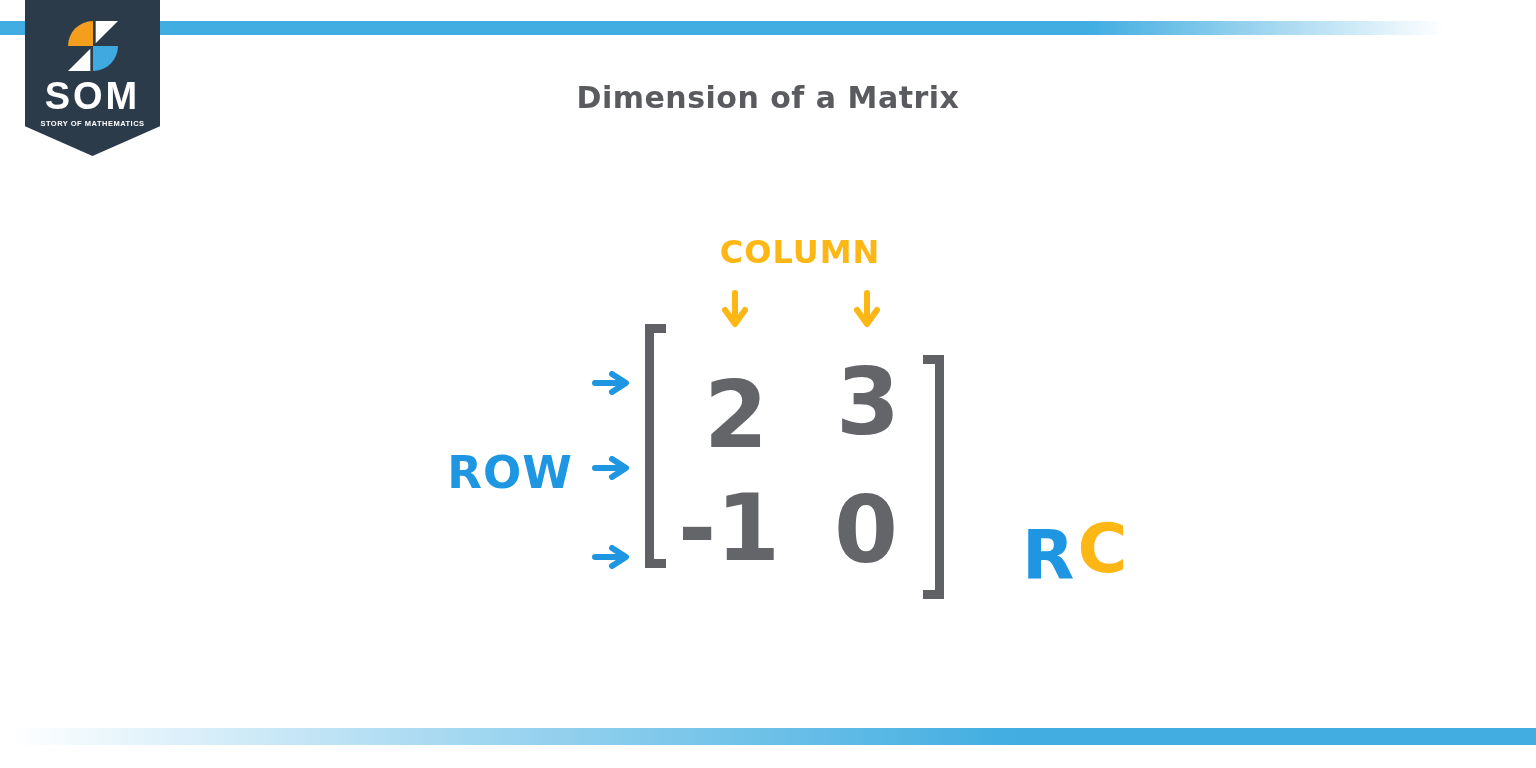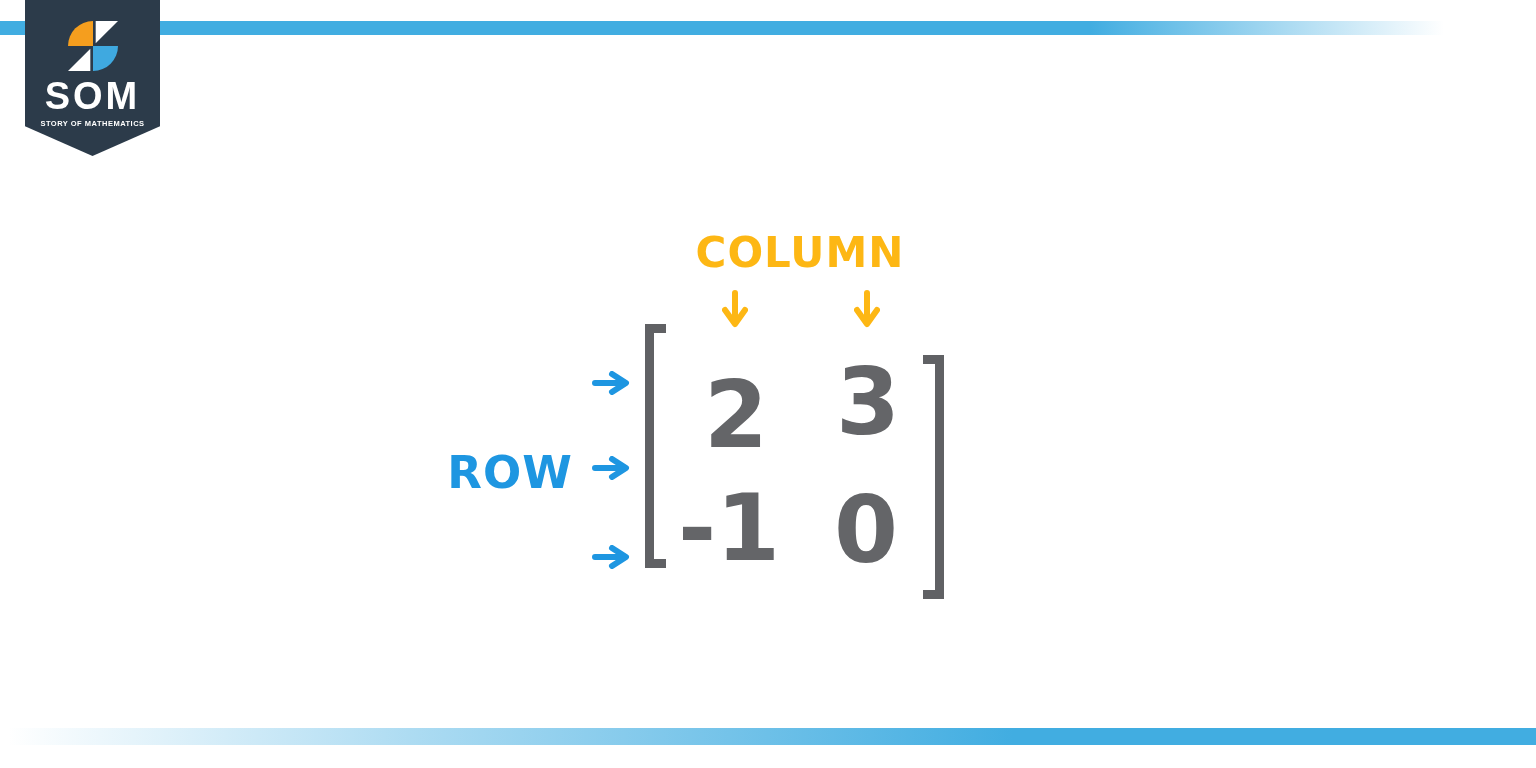--- a/index.html
+++ b/index.html
@@ -39,21 +39,21 @@
   
   #page-title {
     position: absolute; top: 80px; left: 0; right: 0; text-align: center;
     color: #5a5b5e; font-size: 30px; font-weight: 700; letter-spacing: 0.5px;
   }
 
   
   .centered { position: absolute; transform: translate(-50%, -50%); white-space: nowrap; }
   #column-label {
     left: 800px; top: 252px; color: #fdb714;
-    font-size: 42px; font-weight: 700; letter-spacing: 1px; text-align: center;
+    font-size: 32px; font-weight: 700; letter-spacing: 1px; text-align: center;
   }
   #row-label {
     left: 510px; top: 472px; color: #1e96e1;
     font-size: 45px; font-weight: 700; letter-spacing: 1px;
   }
 
   
   .arrow { position: absolute; }
   svg.arrow-svg { display: block; }
 
@@ -92,20 +92,21 @@
     <svg class="logo-icon" width="50" height="52" viewBox="0 0 56 56" aria-hidden="true">
       <path fill="#f59e1e" d="M28,0 A28,28 0 0 0 0,28 L28,28 Z"></path>
       <path fill="#ffffff" d="M31,0 L56,0 L31,25 Z"></path>
       <path fill="#ffffff" d="M25,31 L25,56 L0,56 Z"></path>
       <path fill="#3fa9e0" d="M56,28 A28,28 0 0 1 28,56 L28,28 Z"></path>
     </svg>
     <div id="brand-acronym">SOM</div>
     <div id="brand-tagline">STORY OF MATHEMATICS</div>
   </div>
 
+  <div id="page-title">Dimension of a Matrix</div>
 
   <div id="column-label" class="centered">COLUMN</div>
 
   <div class="arrow" style="left:722px; top:290px;">
     <svg class="arrow-svg" width="26" height="40" viewBox="0 0 26 40">
       <path d="M13,3 L13,29 M3,20 L13,34 L23,20" fill="none" stroke="#fdb714" stroke-width="6" stroke-linecap="round" stroke-linejoin="round"></path>
     </svg>
   </div>
   <div class="arrow" style="left:854px; top:290px;">
     <svg class="arrow-svg" width="26" height="40" viewBox="0 0 26 40">
@@ -133,14 +134,17 @@
 
   <div>
     <div id="bracket-left" class="bracket"></div>
     <div id="bracket-right" class="bracket"></div>
     <div id="cell-0-0" class="matrix-cell">2</div>
     <div id="cell-0-1" class="matrix-cell">3</div>
     <div id="cell-1-0" class="matrix-cell">-1</div>
     <div id="cell-1-1" class="matrix-cell">0</div>
   </div>
 
+  <div id="dimension-notation">
+    <span id="row-letter">R</span><span id="column-letter">C</span>
+  </div>
 
 </div>
 
 </body></html>

